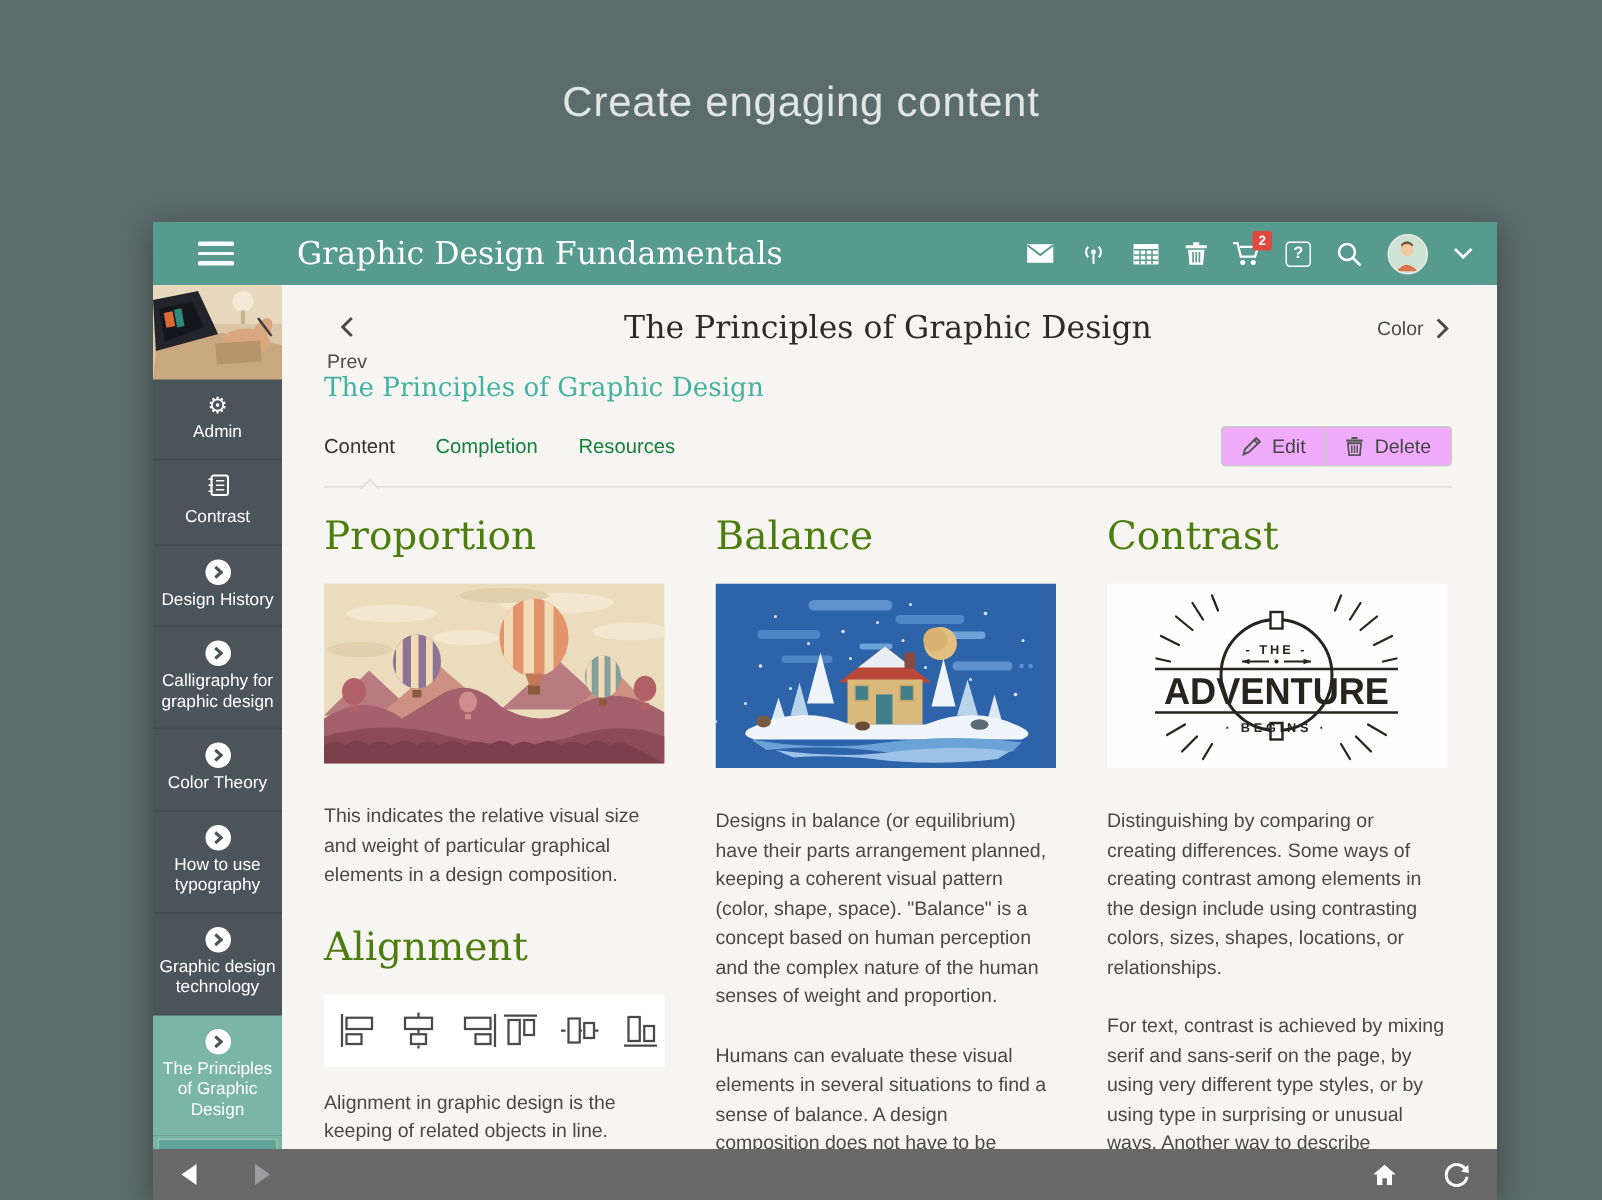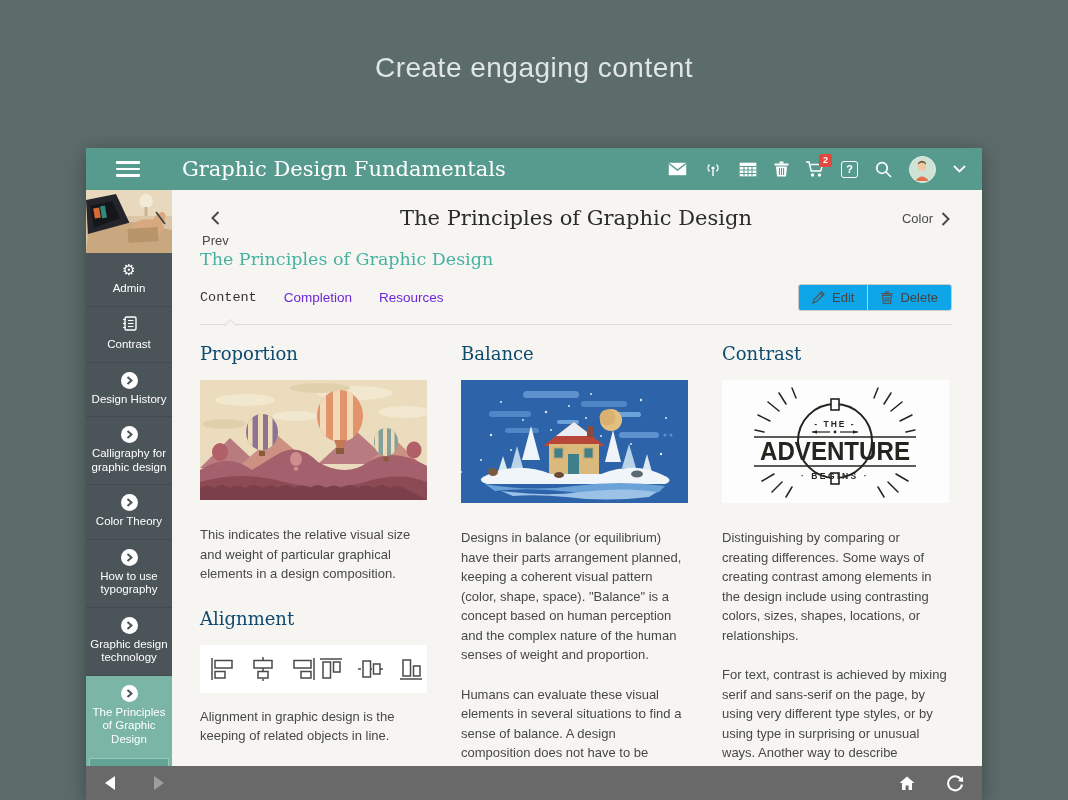--- a/index.html
+++ b/index.html
@@ -2,21 +2,21 @@
 <html><head>
 <meta charset="utf-8">
 <style>
   html,body{margin:0;padding:0;background:#5c6c6b;}
   *{box-sizing:border-box;}
   .screen{position:relative;width:1068px;height:800px;background:#5c6c6b;overflow:hidden;
     font-family:"Liberation Sans","DejaVu Sans",sans-serif;}
   .caption{position:absolute;top:52px;left:0;width:100%;text-align:center;
     font-size:28px;font-weight:400;color:#dfe6e3;letter-spacing:.5px;}
 
-  .window{position:absolute;left:86px;top:148px;width:896px;height:652px;background:#f6f5f2;
+  .window{position:absolute;left:102px;top:148px;width:896px;height:652px;background:#f6f5f2;
     box-shadow:0 4px 18px rgba(0,0,0,.35);overflow:hidden;}
 
   
   .appbar{height:42px;background:#579a8e;display:flex;align-items:center;color:#fff;}
   .hamburger{width:24px;height:16px;margin-left:30px;display:flex;flex-direction:column;justify-content:space-between;cursor:pointer;}
   .hamburger span{display:block;height:2.6px;background:#fff;border-radius:1px;}
   .appbar-title{font-family:"DejaVu Serif",serif;font-size:21px;margin-left:42px;white-space:nowrap;}
   .appbar-icons{margin-left:auto;margin-right:16px;display:flex;align-items:center;gap:17px;}
   .abicon{position:relative;display:flex;align-items:center;cursor:pointer;}
   .badge{position:absolute;top:-7px;right:-8px;min-width:13px;height:13px;background:#e2483d;color:#fff;
@@ -44,31 +44,31 @@
 
   
   .main{flex:1;position:relative;padding:0 30px 0 28px;overflow:hidden;}
   .navrow{position:relative;height:42px;margin-top:8px;}
   .navtitle{text-align:center;font-family:"DejaVu Serif",serif;font-size:21px;color:#2b2b2b;padding-top:8px;}
   .navbtn{position:absolute;top:13px;display:flex;align-items:center;gap:8px;font-size:13px;color:#4a4a4a;cursor:pointer;}
   .navbtn.prev{left:2px;flex-direction:column;}
   .navbtn.next{right:2px;}
   .lesson-heading{font-family:"DejaVu Serif",serif;font-size:17.5px;color:#45b2a0;margin-top:9px;}
   .tabsrow{display:flex;align-items:center;margin-top:15px;padding-bottom:13px;border-bottom:1px solid #dcdcdc;position:relative;}
-  .tab{margin-right:27px;font-size:13.5px;color:#6d28d9;cursor:pointer;}
-  .tab.active{color:#333;font-family:Liberation Mono, monospace;}
+  .tab{margin-right:27px;font-size:13.5px;color:#15803d;cursor:pointer;}
+  .tab.active{color:#333;}
   .notch{position:absolute;left:26px;bottom:-5.5px;width:9px;height:9px;background:#f6f5f2;
     border-left:1px solid #dcdcdc;border-top:1px solid #dcdcdc;transform:rotate(45deg);}
-  .actions{margin-left:auto;display:flex;background:#0ea5e9;border:1px solid #c9c9c9;border-radius:3px;}
+  .actions{margin-left:auto;display:flex;background:#f0abfc;border:1px solid #c9c9c9;border-radius:3px;}
   .action-btn{display:flex;align-items:center;gap:7px;padding:5px 13px;font-size:13px;color:#444;cursor:pointer;}
   .action-btn + .action-btn{border-left:1px solid #c9c9c9;}
 
   .columns{display:flex;gap:34px;margin-top:18px;}
   .col{width:227px;flex:none;}
-  .col-heading{font-family:"DejaVu Serif",serif;font-size:18px;color:#0c4a6e;margin:0 0 16px;font-weight:400;}
+  .col-heading{font-family:"DejaVu Serif",serif;font-size:26px;color:#4d7c0f;margin:0 0 16px;font-weight:400;}
   .col-img{display:block;width:227px;}
   .col p{font-size:13px;line-height:19.5px;color:#484848;margin:25px 0 14px;}
   .col p.follow{margin-top:14px;}
   .align-box{background:#fff;margin-top:14px;padding:11px 9px;display:flex;justify-content:space-between;align-items:center;}
   .align-grp{display:flex;gap:12px;}
 
   
   .bottombar{position:absolute;left:0;right:0;bottom:0;height:34px;background:#696969;
     display:flex;align-items:center;z-index:6;}
   .bb-ic{cursor:pointer;display:flex;align-items:center;}

